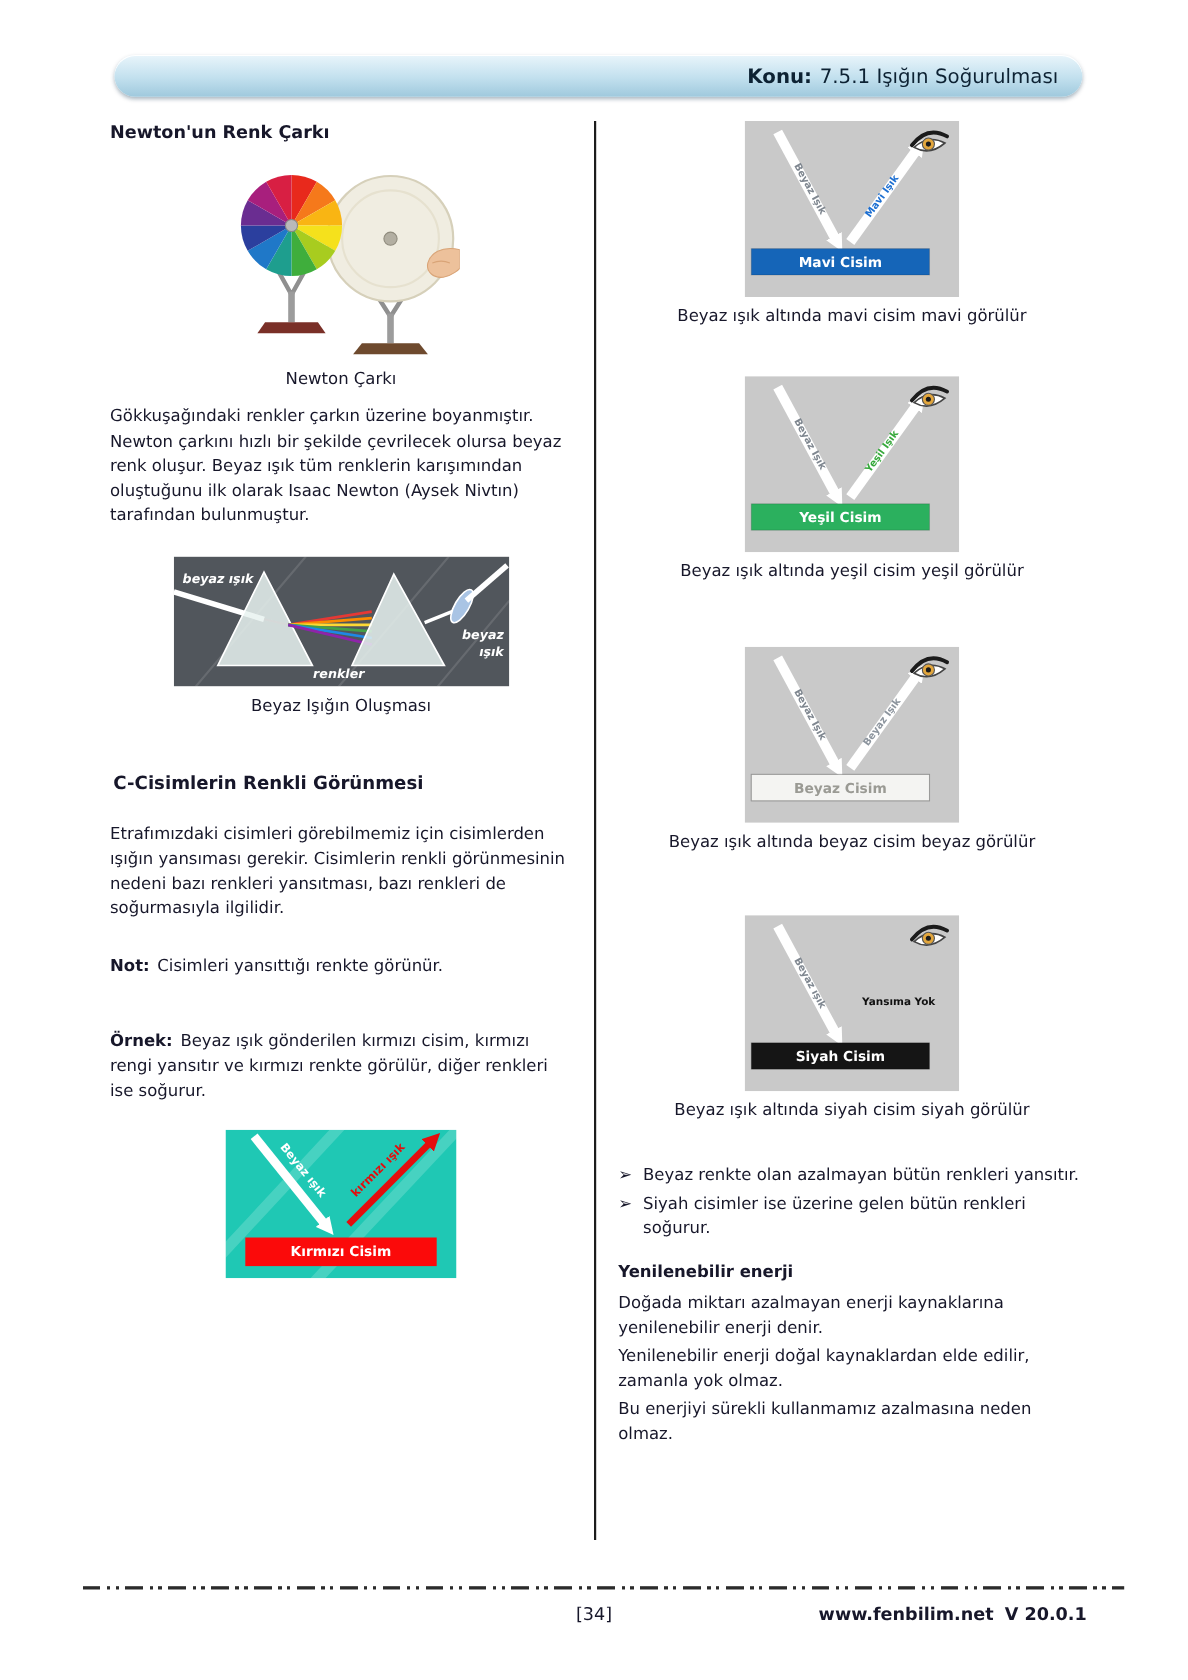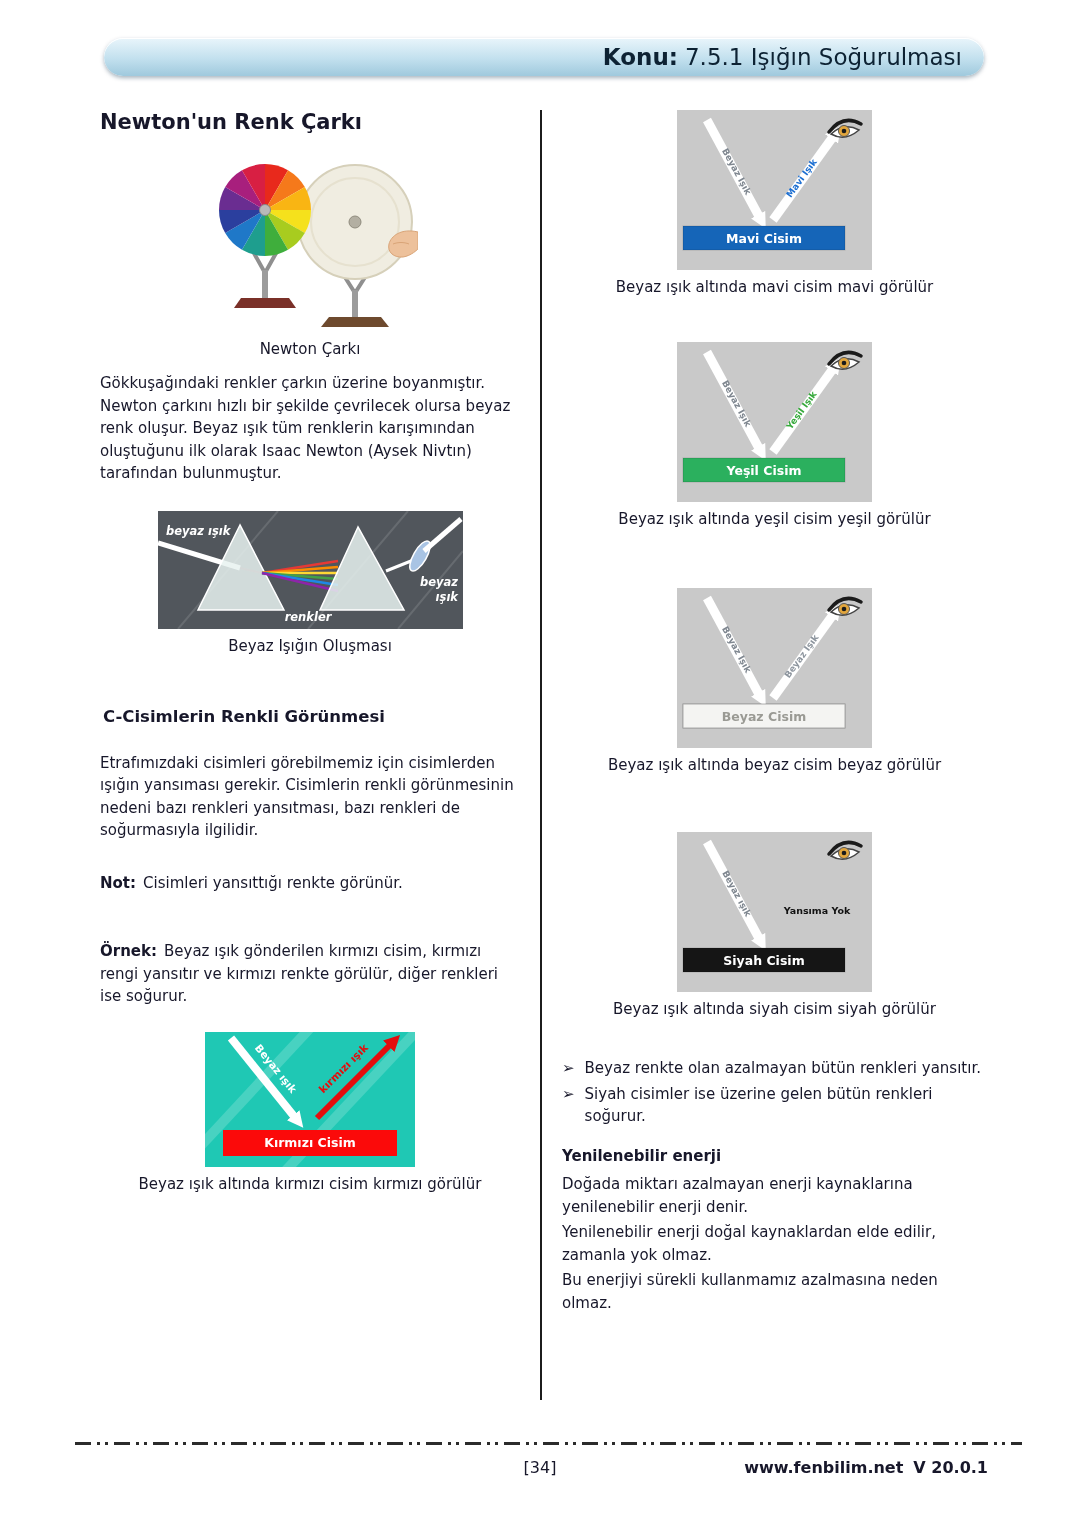--- a/index.html
+++ b/index.html
@@ -1,29 +1,29 @@
 <!DOCTYPE html>
 <html><head>
 <meta charset="utf-8">
 <style>
   html,body{margin:0;padding:0;background:#ffffff;}
   .page{position:relative;width:1080px;height:1527px;background:#ffffff;
         font-family:"DejaVu Sans","Liberation Sans",sans-serif;color:#17172a;overflow:hidden;}
-  .header-bar{position:absolute;left:104px;top:38px;width:880px;height:38px;border-radius:22px;
+  .header-bar{position:absolute;left:104px;top:50px;width:880px;height:38px;border-radius:22px;
         background:linear-gradient(180deg,#e9f5fb 0%,#c2e0ee 55%,#9fc9dd 100%);
         box-shadow:0 2px 4px rgba(0,40,70,.35), inset 0 1px 0 #fff;
         display:flex;align-items:center;justify-content:flex-end;padding-right:22px;box-sizing:border-box;
-        font-size:23px;color:#0d2233;}
+        font-size:18px;color:#0d2233;}
   .topic-label{font-weight:bold;margin-right:7px;}
   .topic-title{font-weight:normal;}
   .divider{position:absolute;left:540px;top:110px;height:1290px;border-left:2px solid #1c1c1c;}
   .col{position:absolute;top:110px;}
   .col-left{left:100px;width:420px;}
   .col-right{left:562px;width:425px;}
-  .h-small{font-size:21px;font-weight:bold;margin:0;}
+  .h-small{font-size:16px;font-weight:bold;margin:0;}
   .h-med{font-size:16.5px;font-weight:bold;margin:3px;}
   .h-sub{font-size:15px;font-weight:bold;margin:0 0 8px 0;}
   .body{font-size:15px;line-height:1.5;margin:0;}
   .tight{margin:0 0 3px 0;}
   .lead{margin-right:7px;}
   .fig{text-align:center;}
   .caption{font-size:15px;margin-top:8px;text-align:center;}
   .mt12{margin-top:12px;} .mt14{margin-top:14px;} .mt20{margin-top:20px;} .mt24{margin-top:24px;}
   .mt26{margin-top:26px;} .mt30{margin-top:30px;} .mt40{margin-top:40px;} .mt46{margin-top:46px;}
   .mt52{margin-top:52px;} .mt58{margin-top:58px;} .mt60{margin-top:60px;} .mt62{margin-top:62px;}
@@ -156,21 +156,20 @@
           <line x1="-10" y1="120" x2="120" y2="-20"></line>
             <line x1="70" y1="150" x2="220" y2="-10"></line>
         </g>
         <line x1="26" y1="6" x2="92" y2="88" stroke="#ffffff" stroke-width="8" marker-end="url(#awr)"></line>
         <text x="68" y="39" text-anchor="middle" transform="rotate(51 68 39)" class="red-arrow-label" fill="#ffffff">Beyaz ışık</text>
         <line x1="112" y1="86" x2="188" y2="10" stroke="#e40d0d" stroke-width="6" marker-end="url(#arr)"></line>
         <text x="141" y="39" text-anchor="middle" transform="rotate(-45 141 39)" class="red-arrow-label" style="fill: rgb(228, 13, 13);">kırmızı ışık</text>
         <rect x="18" y="98" width="174" height="26" style="fill: rgb(251, 10, 10);"></rect>
         <text x="105" y="115" text-anchor="middle" class="bar-label" fill="#ffffff">Kırmızı Cisim</text>
       </svg>
-      <div class="caption">Beyaz ışık altında kırmızı cisim kırmızı görülür</div>
     </div>
 
   </div>
 
   <div class="col col-right">
 
     <div class="fig">
       <svg width="195" height="160" viewBox="0 0 195 160">
         <defs>
             <marker id="aw0" markerWidth="18" markerHeight="16" refX="6" refY="8" orient="auto" markerUnits="userSpaceOnUse">

